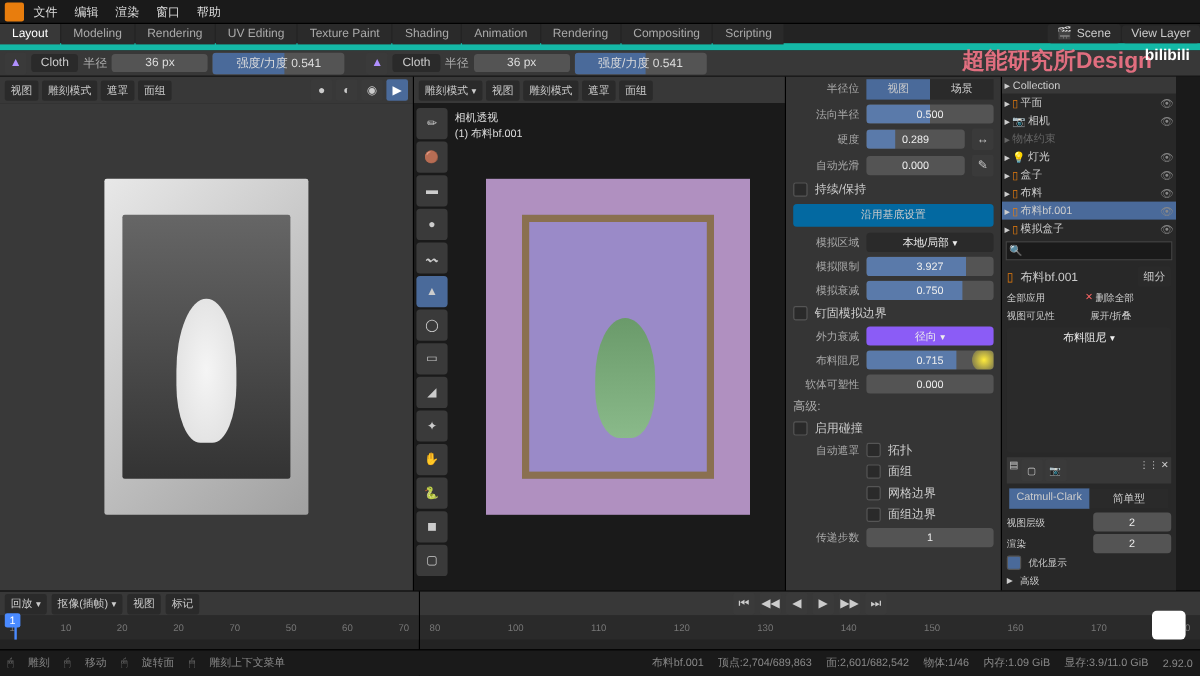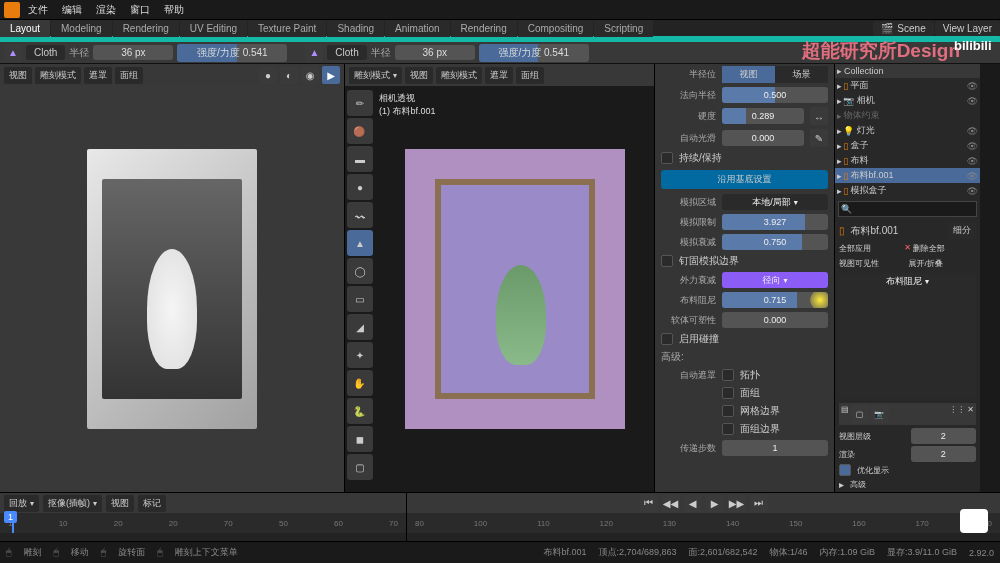--- a/index.html
+++ b/index.html
@@ -37,21 +37,21 @@
 .prop-label { color:#aaa; width:55px; text-align:right; font-size:9px; }
 .prop-slider { flex:1; background:#545454; height:16px; border-radius:3px; position:relative; overflow:hidden; text-align:center; line-height:16px; color:#eee; font-size:9px; }
 .prop-slider .fill { position:absolute; left:0; top:0; bottom:0; background:#5a7aaa; }
 .prop-slider .val { position:relative; }
 .prop-slider.highlight .fill { background:#5a7aaa; }
 .prop-slider.highlight::after { content:''; position:absolute; right:-2px; top:-2px; width:20px; height:20px; background:radial-gradient(circle,#ffeb3b,transparent); border-radius:50%; }
 .checkbox { width:12px; height:12px; background:#2a2a2a; border:1px solid #555; border-radius:2px; display:inline-block; }
 .checkbox.checked { background:#4a6a9a; }
 .section-btn { background:#0369a1; padding:3px; text-align:center; border-radius:3px; margin:3px 6px; font-size:9px; }
 .timeline-area { height:71px; background:#232323; border-top:1px solid #000; display:flex; }
-.timeline-left { width:407px; border-right:1px solid #000; }
+.timeline-left { width:350px; border-right:1px solid #000; }
 .timeline-right { flex:1; }
 .tl-header { height:20px; background:#383838; display:flex; align-items:center; padding:0 4px; gap:4px; }
 .tl-track { height:20px; background:#2a2a2a; display:flex; align-items:center; position:relative; }
 .tl-scrubber { position:absolute; top:0; bottom:0; width:2px; background:#4a8aff; }
 .tl-scrubber::before { content:attr(data-frame); position:absolute; top:-2px; left:-8px; background:#4a8aff; color:#fff; padding:1px 4px; border-radius:2px; font-size:9px; }
 .tl-marks { display:flex; justify-content:space-between; padding:0 8px; color:#777; font-size:8px; width:100%; }
 .statusbar { position:absolute; bottom:0; left:0; right:0; height:22px; background:#1a1a1a; display:flex; align-items:center; padding:0 6px; gap:12px; color:#888; font-size:9px; border-top:1px solid #000; }
 .outliner-row { display:flex; align-items:center; padding:1px 2px; gap:2px; font-size:9px; }
 .outliner-row.active { background:#4a6a9a; }
 .eye { color:#888; margin-left:auto; }
@@ -223,25 +223,25 @@
       </div>
     <div class="prop-row">
         <span class="prop-label">布料阻尼</span>
         <div class="prop-slider highlight"><div class="fill" style="width:71%"></div><span class="val">0.715</span></div>
       </div>
     <div class="prop-row">
         <span class="prop-label">软体可塑性</span>
         <div class="prop-slider"><span class="val">0.000</span></div>
       </div>
     <div class="prop-row">
+        <span style="color:#aaa">高级:</span>
+      </div>
+    <div class="prop-row">
         <span class="checkbox"></span>
         <span>启用碰撞</span>
-      </div>
-    <div class="prop-row">
-        <span style="color:#aaa">高级:</span>
       </div>
     <div class="prop-row">
         <span class="prop-label">自动遮罩</span>
         <span class="checkbox"></span>
         <span>拓扑</span>
       </div>
     <div class="prop-row">
         <span class="prop-label"></span>
         <span class="checkbox"></span>
         <span>面组</span>
@@ -289,20 +289,24 @@
       <span style="flex:1">展开/折叠</span>
     </div>
     <div class="prop-slider dropdown-arrow" style="margin:2px 4px;background:#2a2a2a"><span class="val">布料阻尼</span></div>
     <div style="background:#383838;margin:2px 4px;padding:2px;display:flex;gap:2px;font-size:8px">
       <span>▤</span>
       <span class="icon-btn">▢</span>
       <span class="icon-btn">📷</span>
       <span style="margin-left:auto">⋮⋮</span>
       <span>✕</span>
     </div>
+    <div class="toggle-pair">
+        <span class="opt active">Catmull-Clark</span>
+        <span class="opt">简单型</span>
+      </div>
     <div class="prop-row" style="padding:1px 4px">
         <span style="flex:1;font-size:8px">视图层级</span>
         <div class="prop-slider" style="width:50px"><span class="val">2</span></div>
       </div>
     <div class="prop-row" style="padding:1px 4px">
         <span style="flex:1;font-size:8px">渲染</span>
         <div class="prop-slider" style="width:50px"><span class="val">2</span></div>
       </div>
     <div class="prop-row" style="padding:1px 4px">
         <span class="checkbox checked"></span>

